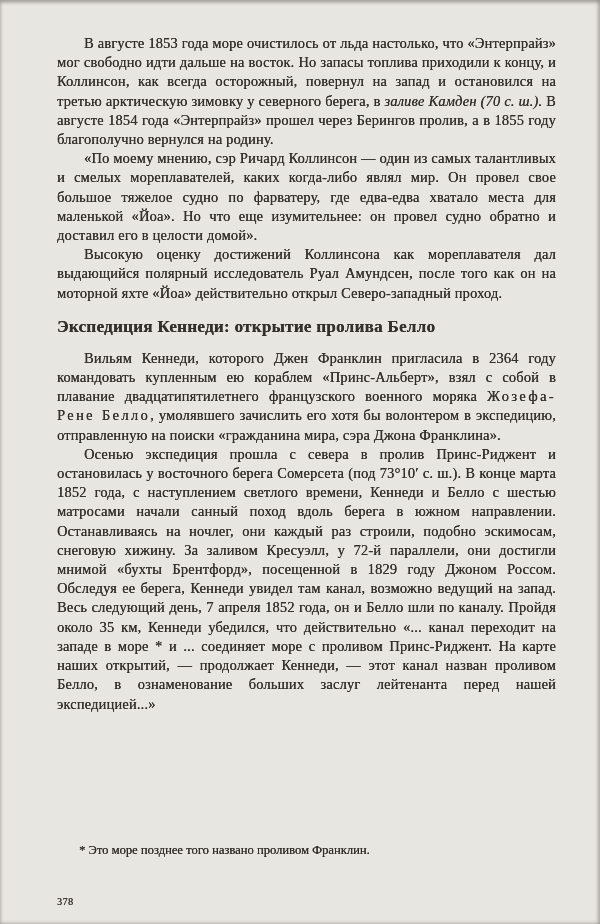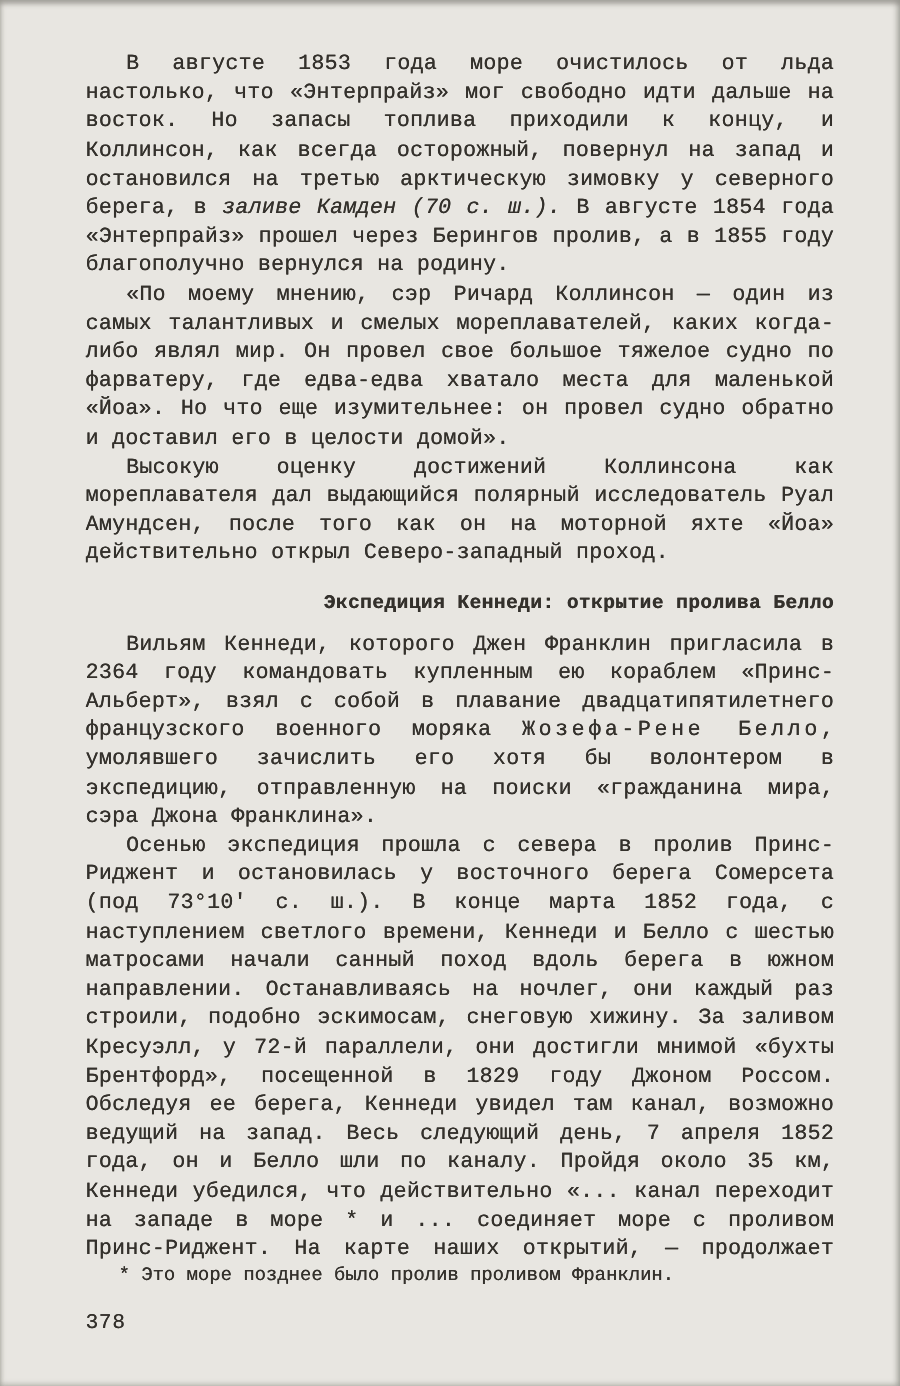--- a/index.html
+++ b/index.html
@@ -19,57 +19,56 @@
     box-shadow:
       inset 0 3px 3px rgba(110,108,102,.45),
       inset -3px 0 3px rgba(120,118,112,.30),
       inset 0 -2px 3px rgba(140,138,132,.25),
       inset 2px 0 3px rgba(160,158,152,.18);
   }
   .page {
     position:relative;
     width:600px; height:924px;
     padding:34px 44px 0 57px;
-    font-family:Liberation Mono, monospace;
   }
   .text-block {
     height:810px;
     overflow:hidden;
   }
   .text-block p {
     font-size:14.4px;
     line-height:19.2px;
     text-align:justify;
     text-indent:27px;
     letter-spacing:0.2px;
     text-shadow:0.15px 0 0 currentColor;
   }
   .text-block h2 {
-    font-size:13px;
+    font-size:17px;
     font-weight:bold;
-    text-align:right;
+    text-align:left;
     letter-spacing:0.3px;
     margin:14px 0 12px 0;
     text-shadow:0.2px 0 0 currentColor;
   }
   .italic { font-style:italic; }
   .spaced { letter-spacing:2.4px; }
   .footnote {
     position:absolute;
     left:57px; right:44px; top:842px;
     font-size:12.6px;
     line-height:17px;
     text-indent:22px;
     text-align:justify;
     text-shadow:0.15px 0 0 currentColor;
   }
   .page-number {
     position:absolute;
-    left:57px; top:874px;
-    font-size:14px;
+    left:57px; top:896px;
+    font-size:10px;
     letter-spacing:0.5px;
     text-shadow:0.15px 0 0 currentColor;
   }
 </style>
 </head>
 <body>
 
 <main class="page">
   <section class="text-block">
     <div>
@@ -79,18 +78,18 @@
       </div>
 
     <h2>Экспедиция Кеннеди: открытие пролива Белло</h2>
 
     <div>
         <p><span>Вильям Кеннеди, которого Джен Франклин пригласила в 2364 году командовать купленным ею кораблем «Принс-Альберт», взял с собой в плавание двадцатипятилетнего французского военного моряка </span><span class="spaced">Жозефа-Рене Белло</span><span>, умолявшего зачислить его хотя бы волонтером в экспедицию, отправленную на поиски «гражданина мира, сэра Джона Франклина».</span></p>
         <p><span>Осенью экспедиция прошла с севера в пролив Принс-Риджент и остановилась у восточного берега Сомерсета (под 73°10′ с. ш.). В конце марта 1852 года, с наступлением светлого времени, Кеннеди и Белло с шестью матросами начали санный поход вдоль берега в южном направлении. Останавливаясь на ночлег, они каждый раз строили, подобно эскимосам, снеговую хижину. За заливом Кресуэлл, у 72-й параллели, они достигли мнимой «бухты Брентфорд», посещенной в 1829 году Джоном Россом. Обследуя ее берега, Кеннеди увидел там канал, возможно ведущий на запад. Весь следующий день, 7 апреля 1852 года, он и Белло шли по каналу. Пройдя около 35 км, Кеннеди убедился, что действительно «... канал переходит на западе в море * и ... соединяет море с проливом Принс-Риджент. На карте наших открытий, — продолжает Кеннеди, — этот канал назван проливом Белло, в ознаменование больших заслуг лейтенанта перед нашей экспедицией...»</span></p>
       </div>
   </section>
 
-  <div class="footnote">* Это море позднее было пролив проливом Франклин.</div>
+  <div class="footnote">* Это море позднее того названо проливом Франклин.</div>
 
   <div class="page-number">378</div>
 </main>
 
 <div class="scan-frame"></div>
 
 </body></html>

